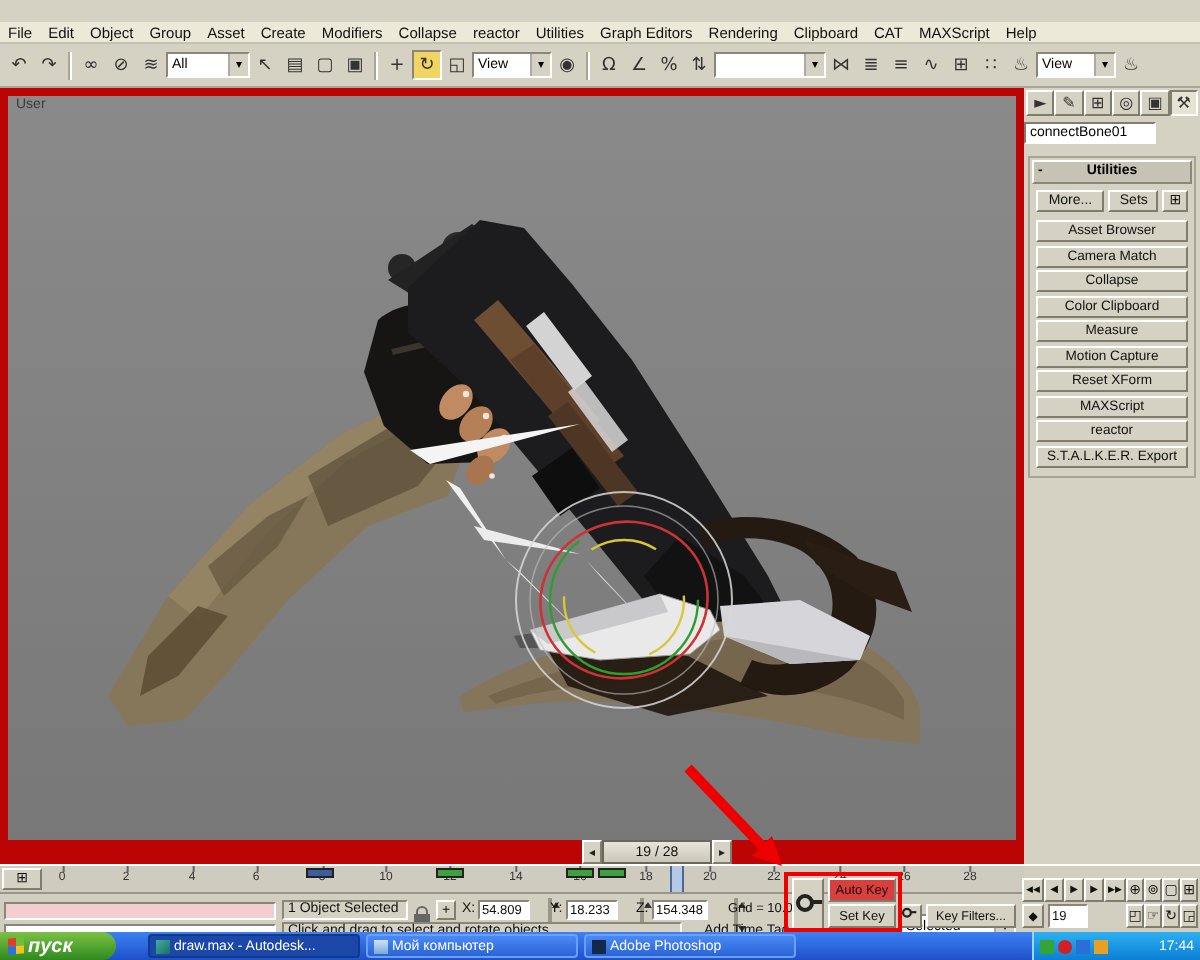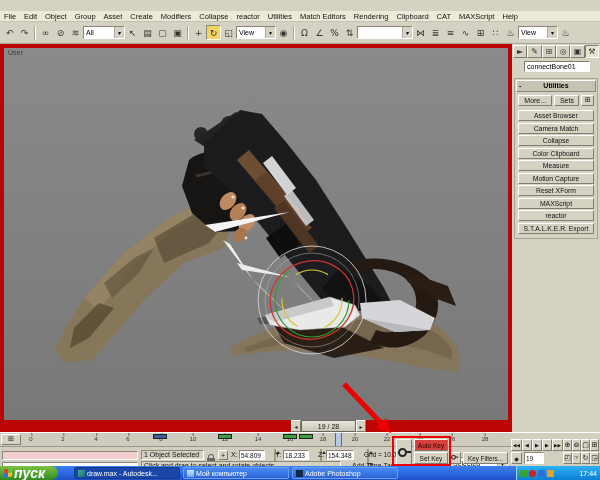--- a/index.html
+++ b/index.html
@@ -29,21 +29,21 @@
   .viewport{left:4px;top:4px;width:504px;height:372px;background:linear-gradient(#8a8a8a,#787878);overflow:hidden;}
   .vplabel{left:4px;top:1px;font-size:7px;color:#3c3c3c;}
   .tsrow{left:0;top:376px;width:512px;height:12px;}
   .tsbtn{width:10px;height:12px;font-size:6px;line-height:11px;text-align:center;color:#222;background:#d5d1c3;border:1px solid;border-color:#fff #807c6e #807c6e #fff;box-sizing:border-box;padding:0;}
   .tshandle{width:55px;height:12px;font-size:7px;line-height:12px;text-align:center;color:#111;background:linear-gradient(#e8e5da,#cac6b8);border:1px solid #6a665a;box-sizing:border-box;}
   
   .cmdpanel{left:512px;top:44px;width:88px;height:388px;background:#d5d1c3;box-sizing:border-box;padding-top:1px;}
   .tabs{display:flex;height:13px;margin:0 1px;}
   .tab{flex:1;font-size:8px;line-height:12px;text-align:center;color:#333;background:#d5d1c3;border:1px solid;border-color:#fff #807c6e #807c6e #fff;box-sizing:border-box;padding:0;}
   .tab.active{background:#e6e2d4;border-color:#807c6e #fff #fff #807c6e;}
-  .namefield{display:block;margin:3px 2px 0 12px;width:66px;height:11px;background:#fff;border:1px solid;border-color:#807c6e #fff #fff #807c6e;font-size:7px;padding:0 2px;box-sizing:border-box;}
+  .namefield{display:block;margin:3px 2px 0 0;width:66px;height:11px;background:#fff;border:1px solid;border-color:#807c6e #fff #fff #807c6e;font-size:7px;padding:0 2px;box-sizing:border-box;}
   .rollout{margin:6px 2px 0 2px;border:1px solid #a6a294;background:#d5d1c3;padding-bottom:3px;}
   .rhead{height:10px;margin:1px;background:#c7c3b4;border:1px solid;border-color:#fff #8a8678 #8a8678 #fff;font-size:7px;font-weight:bold;text-align:center;line-height:9px;position:relative;}
   .rhead .minus{position:absolute;left:2px;top:0;font-weight:bold;}
   .msrow{display:flex;gap:2px;margin:3px 3px 4px 3px;align-items:center;}
   .pbtn{height:11px;font-size:7px;line-height:9px;text-align:center;color:#111;background:#d5d1c3;border:1px solid;border-color:#fff #807c6e #807c6e #fff;box-sizing:border-box;padding:0 2px;}
   .ubtn{display:block;width:76px;height:11px;margin:1.5px auto;font-size:6.8px;line-height:9px;text-align:center;color:#111;background:#d5d1c3;border:1px solid;border-color:#fff #807c6e #807c6e #fff;box-sizing:border-box;padding:0;white-space:nowrap;}
   
   .bottombar{left:0;top:432px;width:600px;height:34px;background:#d2cec0;border-top:1px solid #fff;box-sizing:border-box;}
   .ruler{left:0;top:0;width:512px;height:14px;background:#cfccbf;border-bottom:1px solid #98958a;box-sizing:border-box;}
   .tick{position:absolute;top:3px;transform:translateX(-50%);font-size:6px;color:#333;}
@@ -62,21 +62,21 @@
   .spin::after{bottom:1px;border-top:3px solid #333;}
   .btn{background:#d5d1c3;border:1px solid;border-color:#fff #807c6e #807c6e #fff;box-sizing:border-box;font-size:7px;color:#111;text-align:center;padding:0;}
   .btn.red{background:#d84040;color:#200;}
   .keyicon{position:relative;width:13px;height:8px;display:inline-block;}
   .keyicon::before{content:"";position:absolute;left:0;top:0;width:5px;height:5px;border:2px solid #222;border-radius:50%;}
   .keyicon::after{content:"";position:absolute;left:8px;top:3px;width:5px;height:2px;background:#222;}
   .lockicon{position:relative;width:8px;height:6px;background:#666;display:inline-block;margin-top:4px;}
   .lockicon::before{content:"";position:absolute;left:1px;top:-4px;width:4px;height:4px;border:1px solid #666;border-bottom:none;border-radius:3px 3px 0 0;}
   
   .taskbar{left:0;top:466px;width:600px;height:14px;background:linear-gradient(#3c81f4,#1e50c8);display:flex;align-items:center;}
-  .startbtn{width:58px;height:14px;background:linear-gradient(#7bc145,#2f8a1f);border-radius:0 7px 7px 0;color:#fff;font-weight:bold;font-style:italic;font-size:14px;display:flex;align-items:center;padding-left:4px;box-sizing:border-box;gap:2px;flex:none;}
+  .startbtn{width:58px;height:14px;background:linear-gradient(#7bc145,#2f8a1f);border-radius:0 7px 7px 0;color:#fff;font-weight:bold;font-style:italic;font-size:10px;display:flex;align-items:center;padding-left:4px;box-sizing:border-box;gap:2px;flex:none;}
   .flag{width:8px;height:8px;display:grid;grid-template-columns:4px 4px;grid-template-rows:4px 4px;transform:skewY(-6deg);flex:none;}
   .flag i{display:block;}
   .task{height:12px;margin-left:3px;width:106px;background:linear-gradient(#4a8af5,#2a63d6);border:1px solid #6aa0f8;border-radius:2px;color:#fff;font-size:7px;display:flex;align-items:center;gap:2px;padding:0 3px;box-sizing:border-box;white-space:nowrap;overflow:hidden;flex:none;}
   .task.active{background:#1b48a8;border-color:#123a8a;}
   .ticon{width:7px;height:7px;flex:none;}
   .tray{margin-left:auto;width:84px;height:14px;background:linear-gradient(#2db0f2,#0b7fd4);border-left:1px solid #9fd4f8;display:flex;align-items:center;gap:2px;padding:0 3px;box-sizing:border-box;}
   .tray .ti{width:7px;height:7px;flex:none;}
   .clock{color:#fff;font-size:7px;margin-left:auto;}
   
   .annot{pointer-events:none;}
@@ -92,21 +92,21 @@
     <span class="mi">File</span>
     <span class="mi">Edit</span>
     <span class="mi">Object</span>
     <span class="mi">Group</span>
     <span class="mi">Asset</span>
     <span class="mi">Create</span>
     <span class="mi">Modifiers</span>
     <span class="mi">Collapse</span>
     <span class="mi">reactor</span>
     <span class="mi">Utilities</span>
-    <span class="mi">Match Editors</span>
+    <span class="mi">Graph Editors</span>
     <span class="mi">Rendering</span>
     <span class="mi">Clipboard</span>
     <span class="mi">CAT</span>
     <span class="mi">MAXScript</span>
     <span class="mi">Help</span>
   </div>
 
   <div class="ab toolbar">
     <button class="tb g">↶</button>
     <button class="tb g">↷</button>

